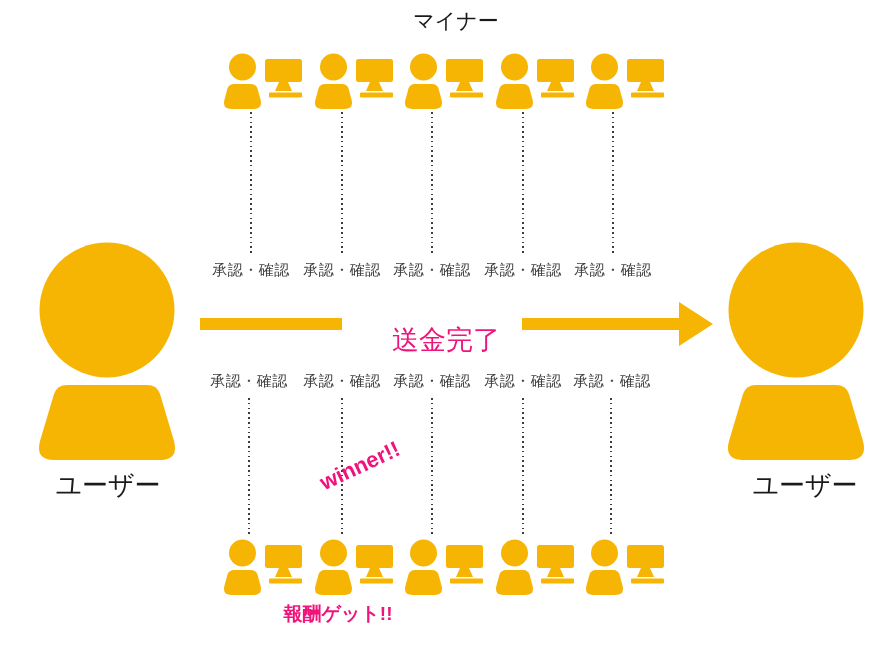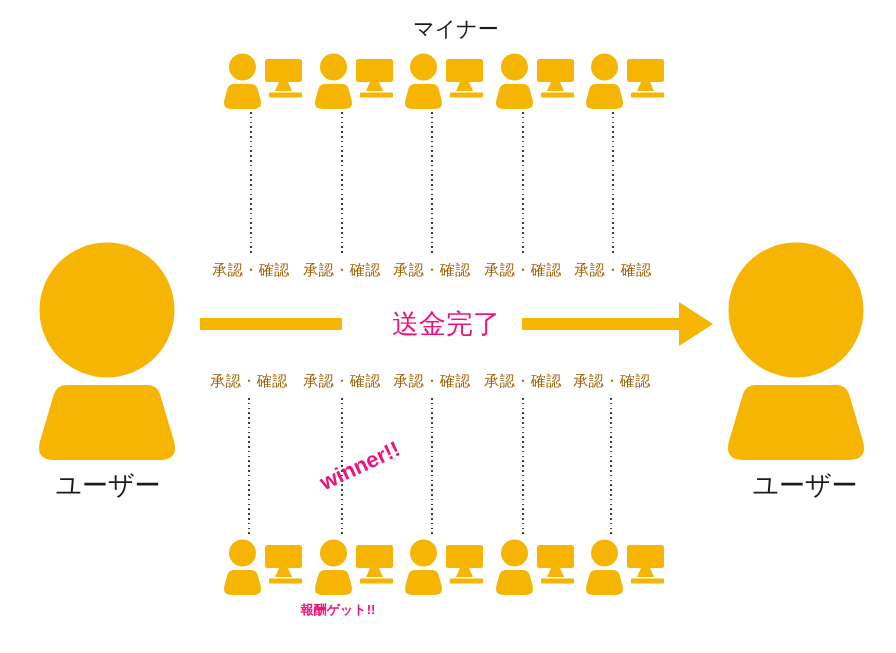--- a/index.html
+++ b/index.html
@@ -2,54 +2,54 @@
 <html style="--icon-yellow: #F5B502; --accent-pink: #F0137C; --text-black: #1A1A1A;"><head>
 <meta charset="utf-8">
 <style>
   html,body{margin:0;padding:0;background:#fff;}
   .canvas{
     position:relative;width:896px;height:653px;background:#ffffff;
     font-family:"Liberation Sans","DejaVu Sans",sans-serif;overflow:hidden;
   }
   .title{
     position:absolute;top:7px;left:456px;transform:translateX(-50%);
-    font-size:21px;color:var(--text-black);white-space:nowrap;margin-top:8px;
+    font-size:21px;color:var(--text-black);white-space:nowrap;
   }
   svg.miner{position:absolute;width:80px;height:58px;fill:var(--icon-yellow);}
   svg.big-user{position:absolute;width:150px;height:223px;fill:var(--icon-yellow);}
   .dotline{
     position:absolute;width:2px;
     background:repeating-linear-gradient(to bottom,#3d3d3d 0 1.6px,transparent 1.6px 4.8px);
   }
   .approval{
     position:absolute;transform:translateX(-50%);
-    font-size:15px;color:#a16207;white-space:nowrap;letter-spacing:.5px;
+    font-size:15px;color:#404040;white-space:nowrap;letter-spacing:.5px;
   }
   .arrow-bar{position:absolute;height:12px;background:var(--icon-yellow);}
   .arrow-head{
     position:absolute;width:0;height:0;
     border-top:22px solid transparent;border-bottom:22px solid transparent;
     border-left:34px solid var(--icon-yellow);
   }
   .transfer-label{
-    position:absolute;top:306px;left:446px;transform:translateX(-50%);
+    position:absolute;top:322px;left:446px;transform:translateX(-50%);
     font-size:27px;color:var(--accent-pink);white-space:nowrap;font-weight:500;
   }
   .user-label{
     position:absolute;transform:translateX(-50%);top:468px;
     font-size:26px;color:var(--text-black);white-space:nowrap;
   }
   .winner-label{
     position:absolute;left:360px;top:466px;
     transform:translate(-50%,-50%) rotate(-25deg);
     font-size:22px;font-weight:bold;color:var(--accent-pink);white-space:nowrap;
   }
   .reward-label{
     position:absolute;left:338px;top:601px;transform:translateX(-50%);
-    font-size:13px;font-weight:bold;color:var(--accent-pink);white-space:nowrap;
+    font-size:19px;font-weight:bold;color:var(--accent-pink);white-space:nowrap;
   }
 </style>
 </head>
 <body>
 
 <div class="canvas">
 
   <svg width="0" height="0" style="position:absolute" aria-hidden="true">
     <defs>
       <symbol id="miner-symbol" viewBox="0 0 80 58">

